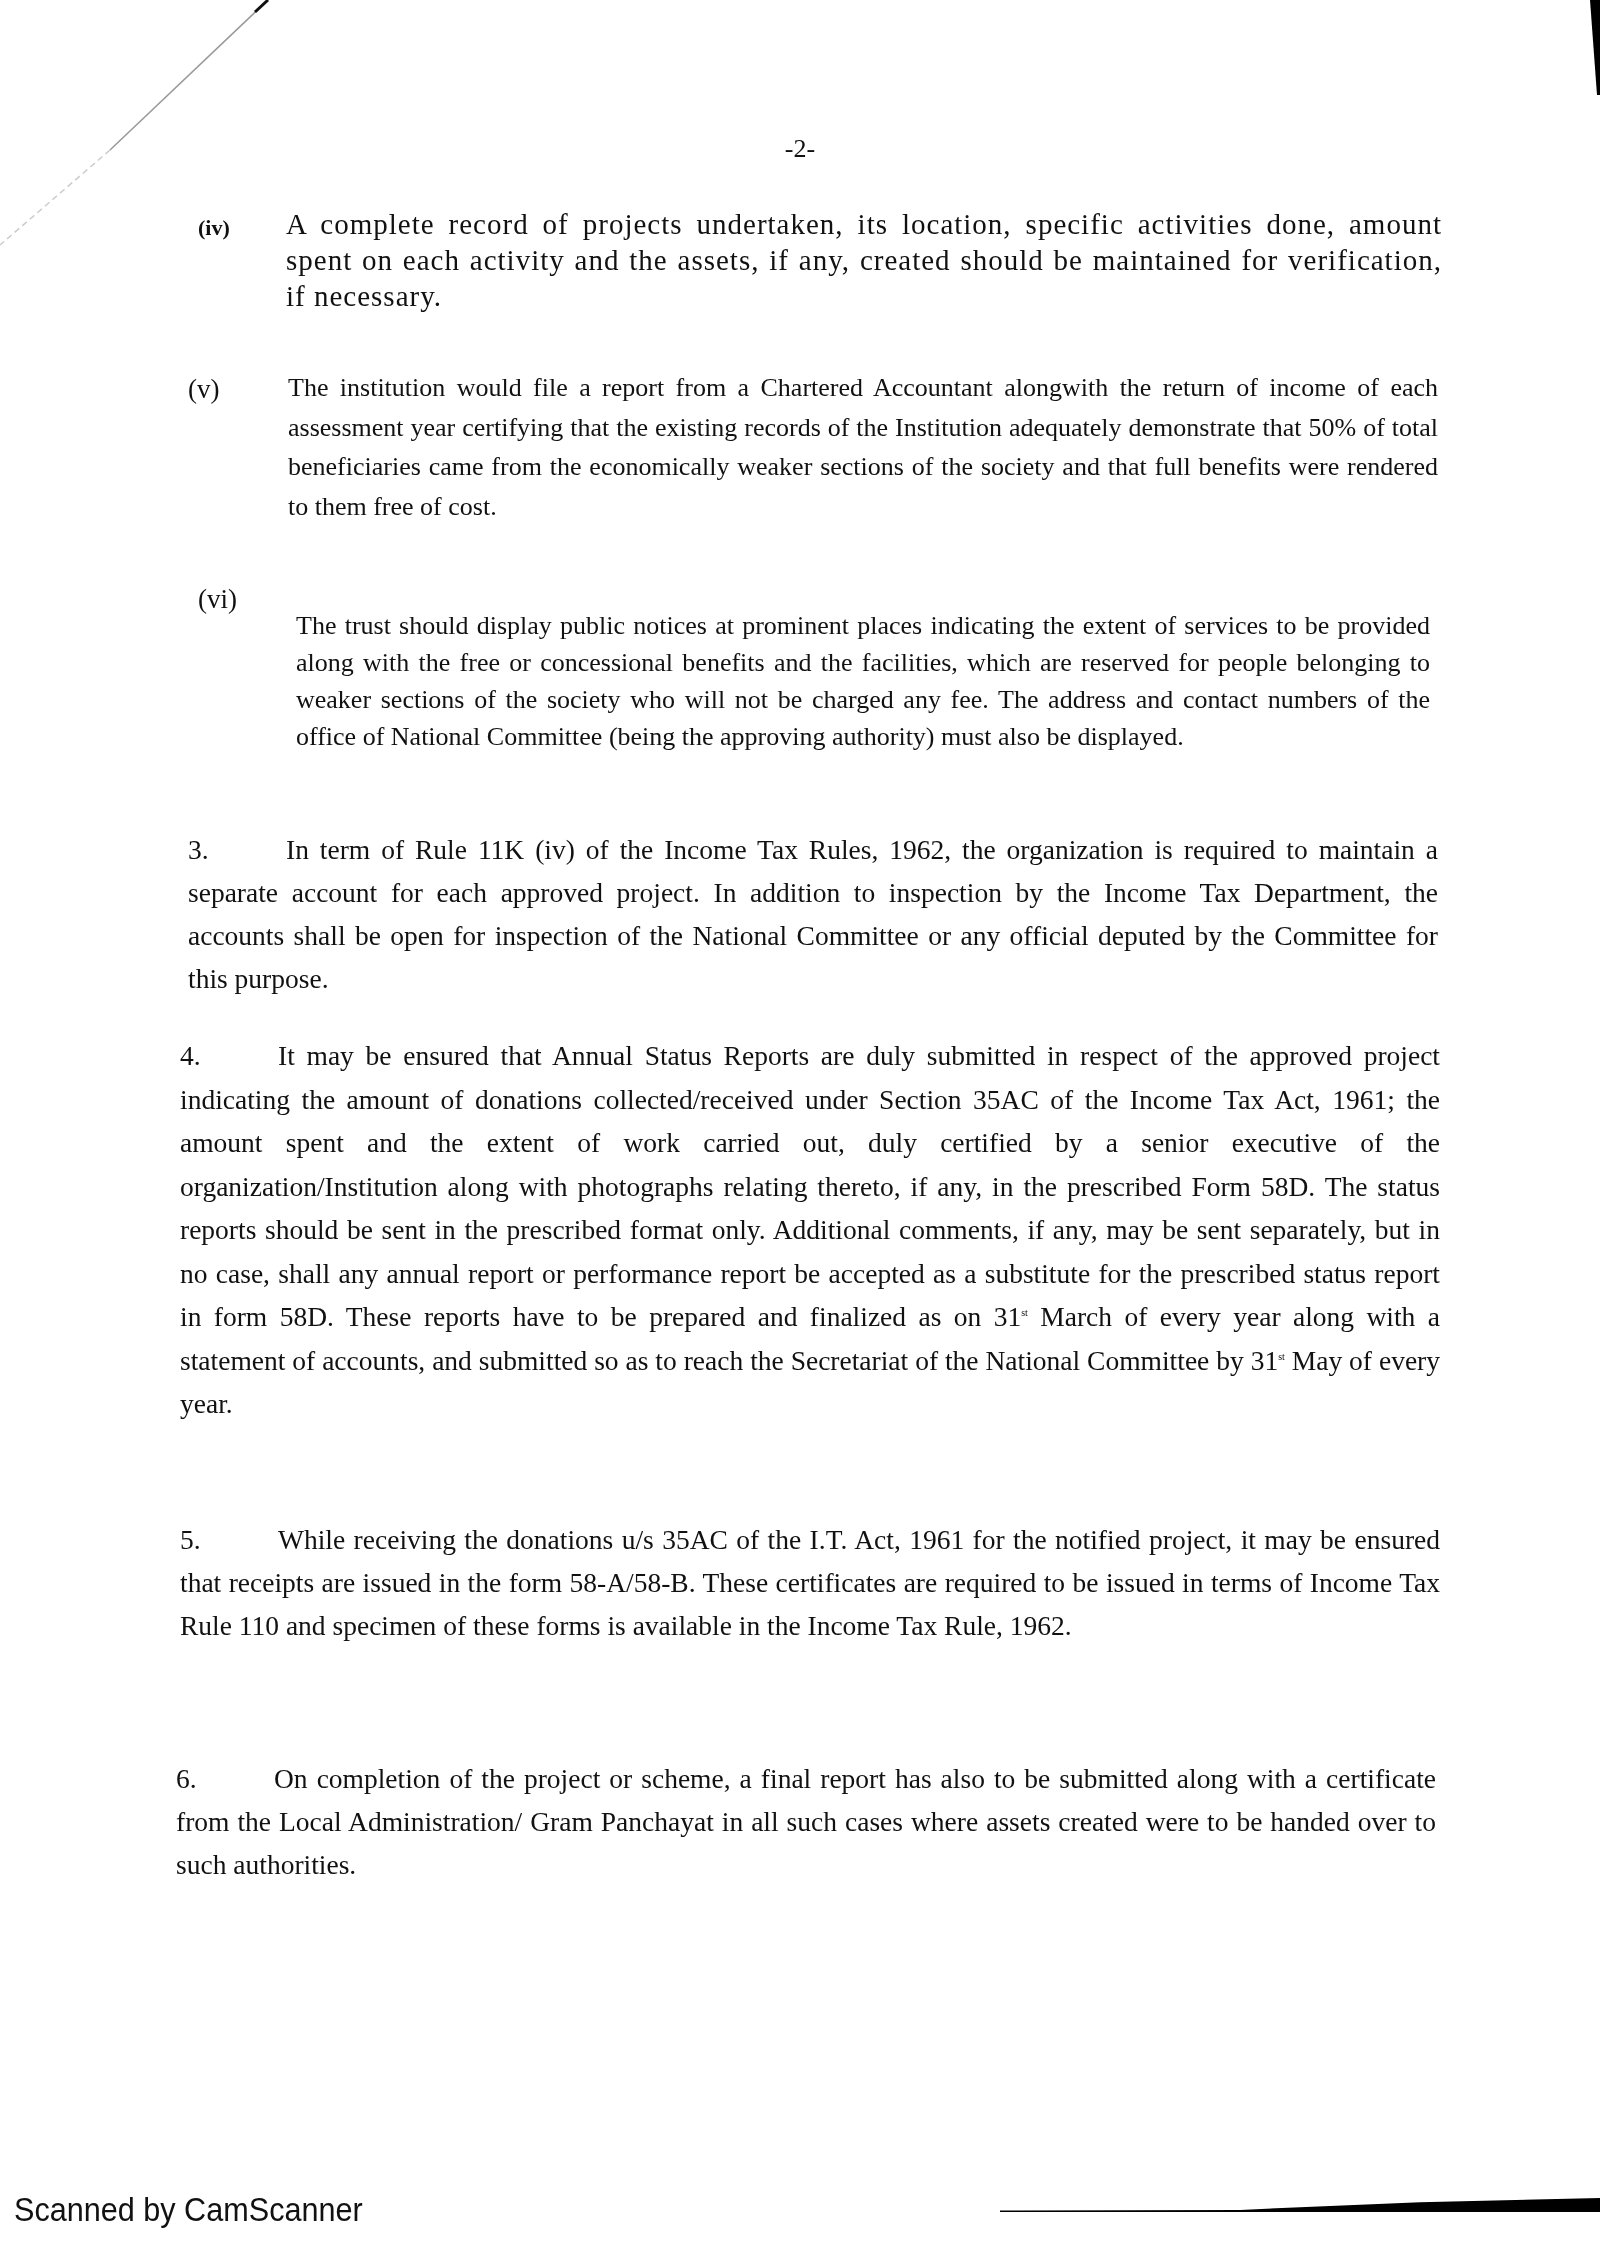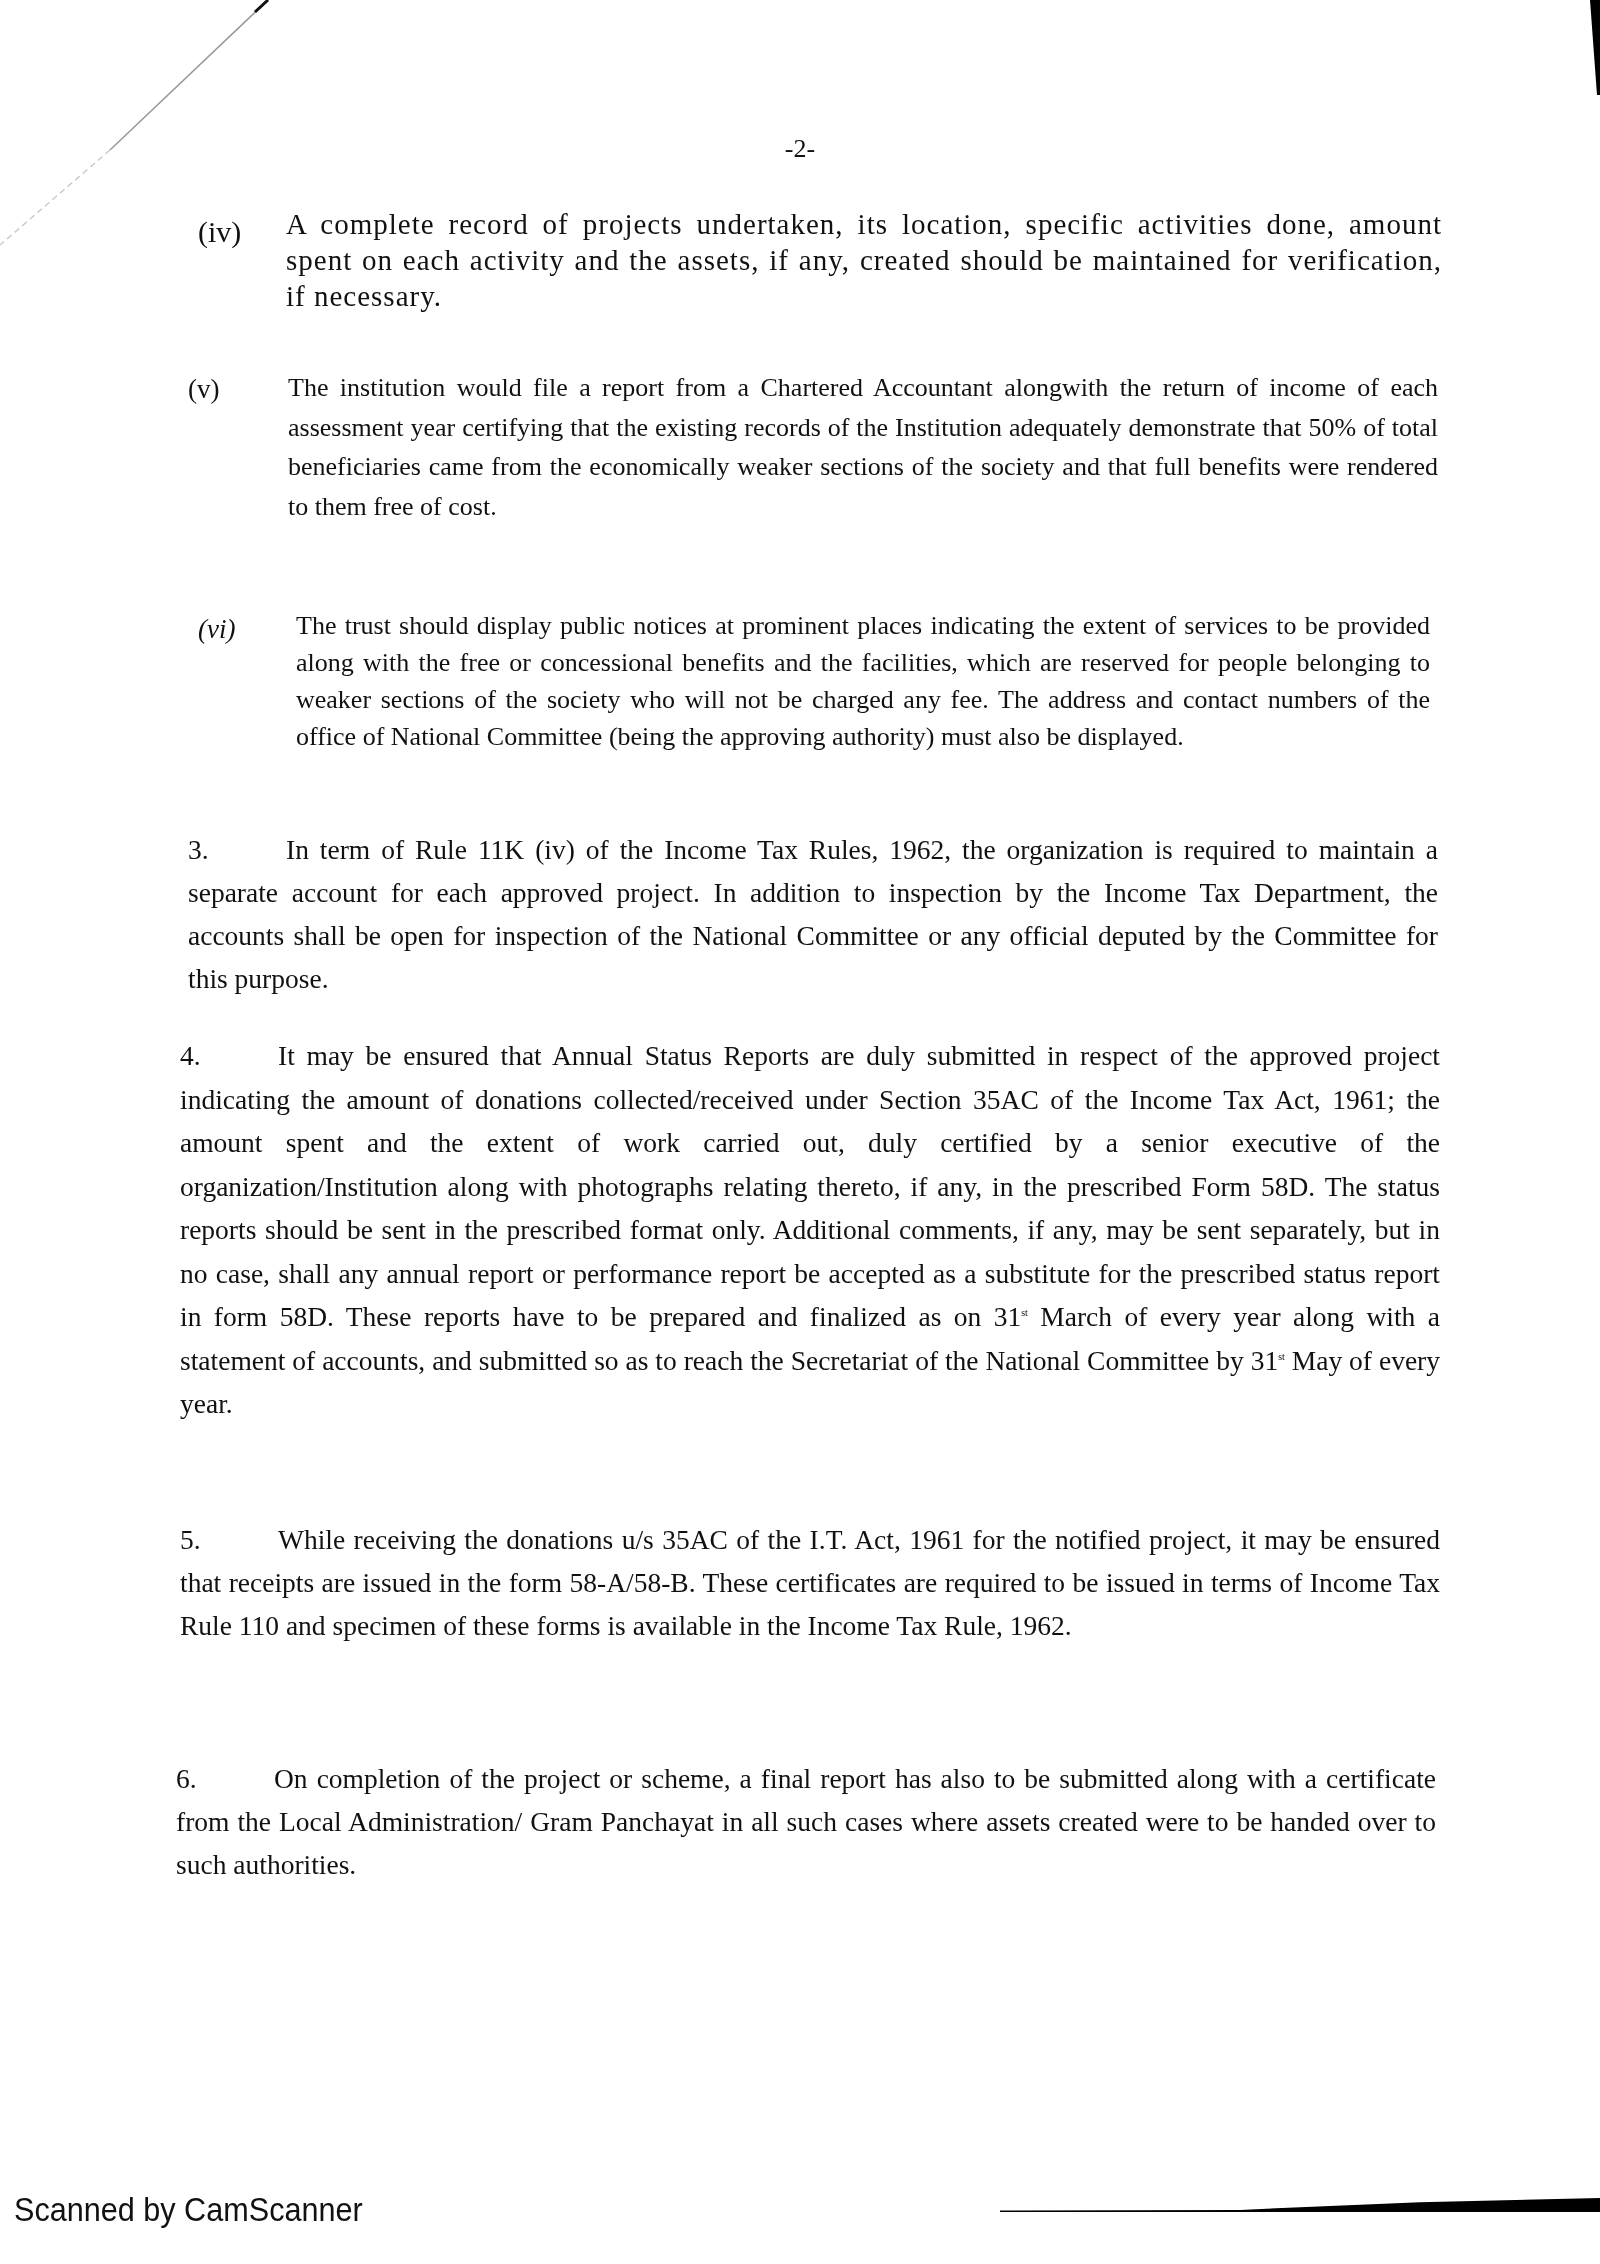--- a/index.html
+++ b/index.html
@@ -25,27 +25,27 @@
 
 <svg class="diag" viewBox="0 0 300 260">
   <line x1="268" y1="0" x2="110" y2="150" stroke="#999" stroke-width="1.5"></line>
   <line x1="268" y1="0" x2="255" y2="12" stroke="#111" stroke-width="3"></line>
   <line x1="110" y1="150" x2="0" y2="245" stroke="#ccc" stroke-width="1.5" stroke-dasharray="6 4"></line>
 </svg>
 <div class="edge-right"></div>
 
 <div class="page-num">-2-</div>
 
-<div class="roman" style="left:198px; top:215px; font-size:30px;">(iv)</div>
+<div class="roman" style="left:198px; top:215px; font-size:22px;font-weight:bold;">(iv)</div>
 <div class="para small" style="left:286px; top:206px; width:1156px;">A complete record of projects undertaken, its location, specific activities done, amount spent on each activity and the assets, if any, created should be maintained for verification, if necessary.</div>
 
 <div class="roman" style="left:188px; top:374px;">(v)</div>
 <div class="para" style="left:288px; top:368px; width:1150px;">The institution would file a report from a Chartered Accountant alongwith the return of income of each assessment year certifying that the existing records of the Institution adequately demonstrate that 50% of total beneficiaries came from the economically weaker sections of the society and that full benefits were rendered to them free of cost.</div>
 
-<div class="roman" style="left:198px; top:614px;font-style:italic;">(vi)</div>
+<div class="roman" style="left:198px; top:584px;">(vi)</div>
 <div class="para" style="left:296px; top:607px; width:1134px; line-height:37px;">The trust should display public notices at prominent places indicating the extent of services to be provided along with the free or concessional benefits and the facilities, which are reserved for people belonging to weaker sections of the society who will not be charged any fee.  The address and contact numbers of the office of National Committee (being the approving authority) must also be displayed.</div>
 
 <div class="num-para" style="left:188px; top:828px; width:1250px;"><span class="num">3.</span><span>In term of Rule 11K (iv) of the Income Tax Rules, 1962, the organization is required to maintain a separate account for each approved project. In addition to inspection by the Income Tax Department, the accounts shall be open for inspection of the National Committee or any official deputed by the Committee for this purpose.</span></div>
 
 <div class="num-para" style="left:180px; top:1034px; line-height:43.5px;"><span class="num">4.</span><span>It may be ensured that Annual Status Reports are duly submitted in respect of the approved project indicating the amount of donations collected/received under Section 35AC of the Income Tax Act, 1961; the amount spent and the extent of work carried out, duly certified by a senior executive of the organization/Institution along with photographs relating thereto, if any, in the prescribed Form 58D.  The status reports should be sent in the prescribed format only.  Additional comments, if any, may be sent separately, but in no case, shall any annual report or performance report be accepted as a substitute for the prescribed status report in form 58D. These reports have to be prepared and finalized as on 31</span><sup>st</sup><span> March of every year along with a statement of accounts, and submitted so as to reach the Secretariat of the National Committee by 31</span><sup>st</sup><span> May of every year.</span></div>
 
 <div class="num-para" style="left:180px; top:1518px;"><span class="num">5.</span><span>While receiving the donations u/s 35AC of the I.T. Act, 1961 for the notified project, it may be ensured that receipts are issued in the form 58-A/58-B.  These certificates are required to be issued in terms of Income Tax Rule 110 and specimen of these forms is available in the Income Tax Rule, 1962.</span></div>
 
 <div class="num-para" style="left:176px; top:1738px;margin-top:19px;"><span class="num">6.</span><span>On completion of the project or scheme, a final report has also to be submitted along with a certificate from the Local Administration/ Gram Panchayat in all such cases where assets created were to be handed over to such authorities.</span></div>
 

